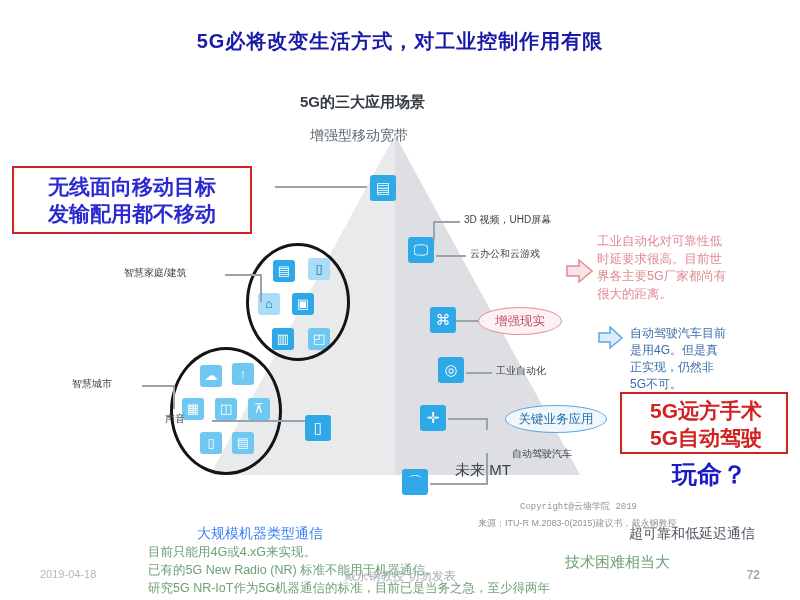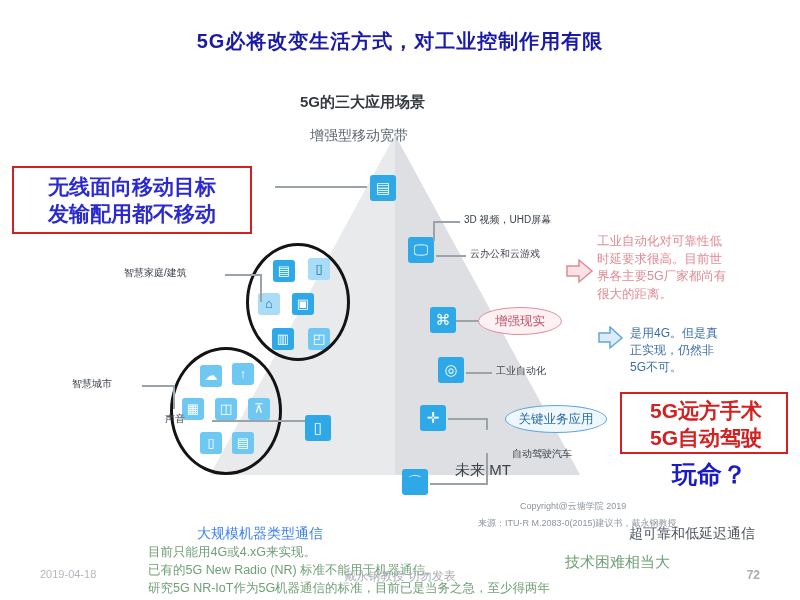--- a/index.html
+++ b/index.html
@@ -369,38 +369,39 @@
     <div class="corner-right">超可靠和低延迟通信</div>
 
     <div class="green-note-right">技术困难相当大</div>
 
     <div class="green-para">
       <div>目前只能用4G或4.xG来实现。</div>
       <div>已有的5G New Radio (NR) 标准不能用于机器通信。</div>
       <div>研究5G NR-IoT作为5G机器通信的标准，目前已是当务之急，至少得两年</div>
     </div>
 
-    <div class="credit" style="left:400px; top:415px;">Copyright@云塘学院 2019</div>
+    <div class="credit" style="left:400px; top:415px;font-family:Liberation Mono, monospace;">Copyright@云塘学院 2019</div>
     <div class="credit" style="left:358px; top:432px;">来源：ITU-R M.2083-0(2015)建议书，戴永钢教授</div>
   </div>
 
   <svg class="arrow-right" style="left:566px; top:258px; width:28px; height:26px;" viewBox="0 0 28 26">
     <path d="M1 8 L13 8 L13 2 L26 13 L13 24 L13 18 L1 18 Z" fill="#fbe2e6" stroke="#e08a93" stroke-width="1.5"></path>
   </svg>
   <div class="pink-note">
     <div>工业自动化对可靠性低</div>
     <div>时延要求很高。目前世</div>
     <div>界各主要5G厂家都尚有</div>
     <div>很大的距离。</div>
   </div>
 
   <svg class="arrow-right" style="left:598px; top:326px; width:26px; height:24px;" viewBox="0 0 26 24">
     <path d="M1 7 L12 7 L12 1 L24 12 L12 22 L12 16 L1 16 Z" fill="#dcecfa" stroke="#5fa7dd" stroke-width="1.5"></path>
   </svg>
   <div class="blue-note">
+    <div>自动驾驶汽车目前</div>
     <div>是用4G。但是真</div>
     <div>正实现，仍然非</div>
     <div>5G不可。</div>
   </div>
 
   <div class="redbox box-left">
     <div class="line">无线面向移动目标</div>
     <div class="line">发输配用都不移动</div>
   </div>
 

